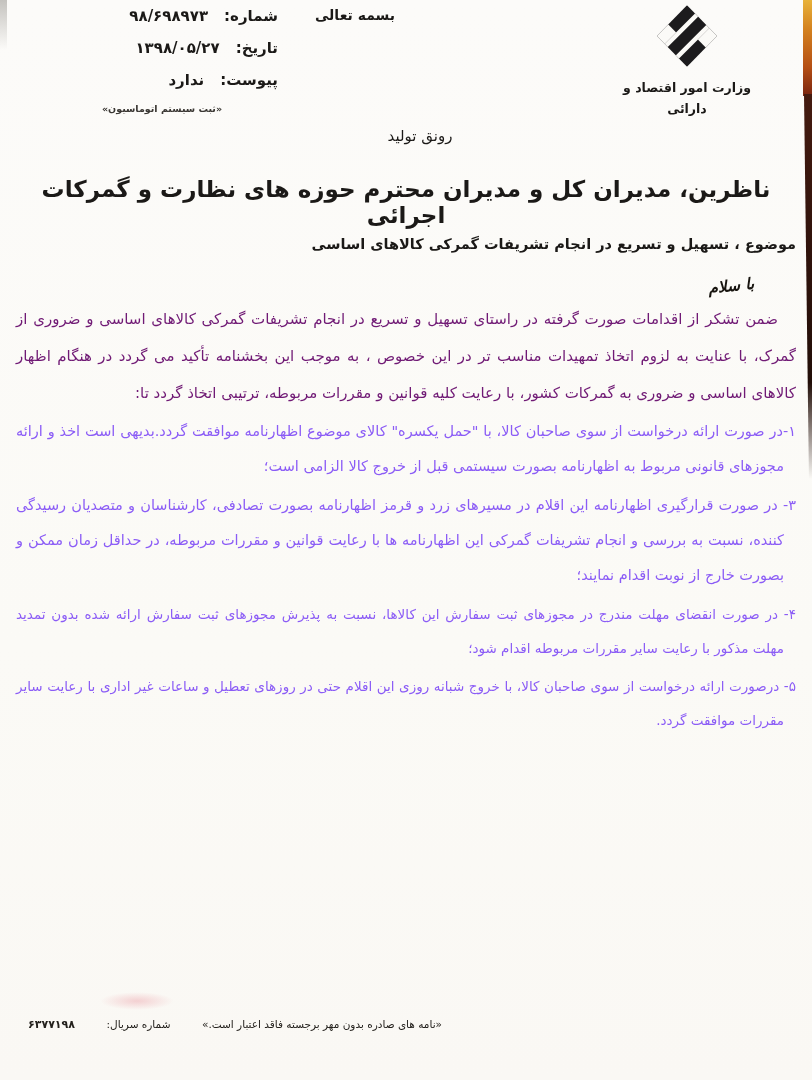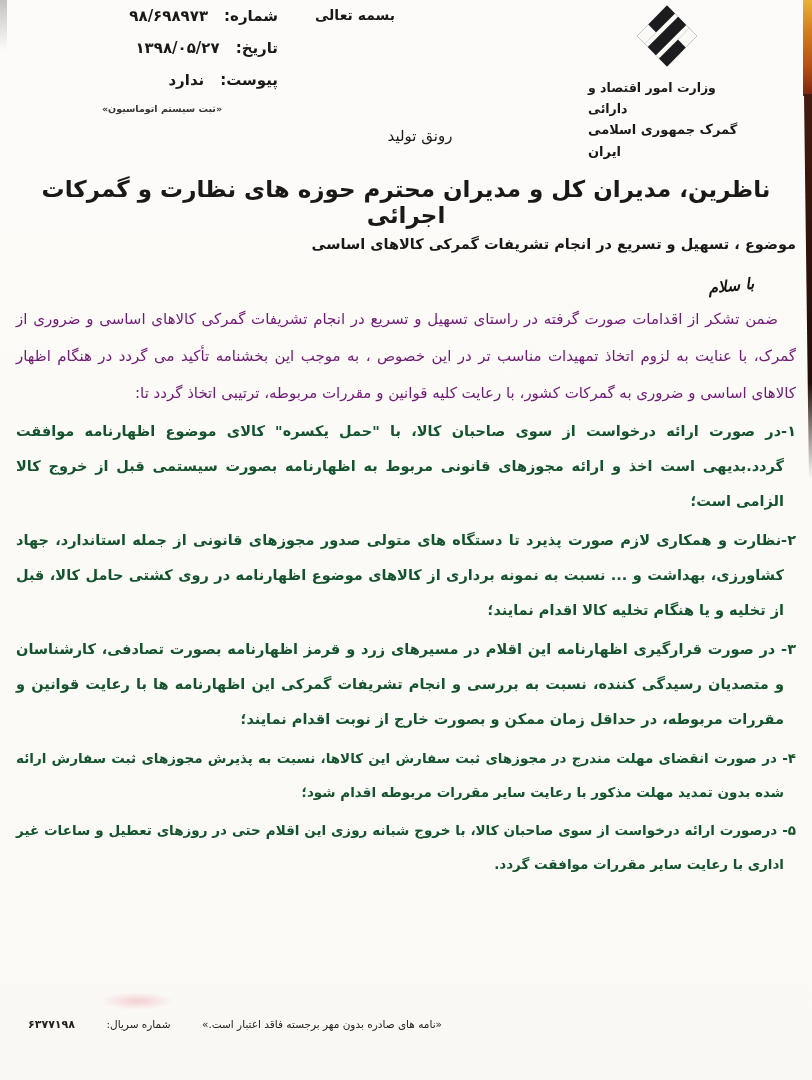--- a/index.html
+++ b/index.html
@@ -28,41 +28,41 @@
   
   .meta { position:absolute; top:7px; right:534px; width:232px; }
   .meta-row { display:flex; gap:16px; align-items:baseline; margin-bottom:14px;
     font-size:15px; font-weight:bold; letter-spacing:.3px; }
   .meta-row .lbl { white-space:nowrap; }
   .auto-note { margin-top:5px; text-align:center; font-size:9.5px; font-weight:bold; color:#3a3733; }
 
   .bismillah { position:absolute; top:7px; left:278px; width:154px; text-align:center;
     font-size:14px; font-weight:bold; }
 
-  .org-block { position:absolute; top:4px; left:588px; width:158px; text-align:left; }
+  .org-block { position:absolute; top:4px; left:608px; width:158px; text-align:center; }
   .org-block svg { display:block; margin:0 auto 9px auto; }
   .org-line1 { font-size:12.5px; font-weight:bold; line-height:21px; }
   .org-line2 { font-size:13px;  font-weight:bold; line-height:22px; }
 
   .slogan { position:absolute; top:127px; left:345px; width:150px; text-align:center;
     font-size:15px; font-weight:normal; }
 
   .addressee { position:absolute; top:176px; right:16px; left:16px;
     font-size:23px; font-weight:bold; text-align:center; letter-spacing:.2px; }
   .subject { position:absolute; top:236px; right:16px; left:16px;
     font-size:14.5px; font-weight:bold; text-align:right; }
   .salutation { position:absolute; top:277px; right:58px;
     font-size:15.5px; font-weight:bold; font-style:italic;
     transform:rotate(-6deg); letter-spacing:1px; color:#17140f; }
 
   .body-block { position:absolute; top:301px; right:16px; left:16px; }
   .intro { font-size:15px; line-height:37px; text-align:justify; text-indent:18px;
     margin-bottom:2px; color:#701a75; }
-  .item { font-size:14.5px; font-weight:bold; line-height:35px; text-align:justify;
-    padding-right:12px; text-indent:-12px; margin-bottom:4px; color:#14532d; }
+  .item { font-size:14.5px; font-weight:normal; line-height:35px; text-align:justify;
+    padding-right:12px; text-indent:-12px; margin-bottom:4px; color:#8b5cf6; }
   .item.small { font-size:13.5px; line-height:34px; }
 
   .footer { position:absolute; top:1018px; left:28px; width:414px;
     display:flex; justify-content:space-between; align-items:baseline;
     font-size:10.5px; color:#23201c; }
   .serial-value { font-weight:bold; font-size:11px; letter-spacing:1px; }
 </style>
 </head>
 <body>
 
@@ -102,33 +102,31 @@
         <rect x="0" y="0" width="100" height="100" fill="#1c1b1d"></rect>
         <g transform="rotate(-45 50 50)">
           <rect x="-30" y="34" width="160" height="7" fill="#fbfaf7"></rect>
           <rect x="-30" y="59" width="160" height="7" fill="#fbfaf7"></rect>
           <rect x="6" y="8" width="36" height="26" fill="#fbfaf7"></rect>
           <rect x="58" y="66" width="36" height="26" fill="#fbfaf7"></rect>
         </g>
       </g>
     </svg>
     <div class="org-line1">وزارت امور اقتصاد و دارائی</div>
-    <div class="org-line2">گمرک جمهوری اسلامی ایران</div>
   </div>
 
   <div class="slogan">رونق تولید</div>
 
   <div class="addressee">ناظرین، مدیران کل و مدیران محترم حوزه های نظارت و گمرکات اجرائی</div>
   <div class="subject">موضوع ، تسهیل و تسریع در انجام تشریفات گمرکی کالاهای اساسی</div>
   <div class="salutation">با سلام</div>
 
   <div class="body-block">
     <p class="intro">ضمن تشکر از اقدامات صورت گرفته در راستای تسهیل و تسریع در انجام تشریفات گمرکی کالاهای اساسی و ضروری از گمرک، با عنایت به لزوم اتخاذ تمهیدات مناسب تر در این خصوص ، به موجب این بخشنامه تأکید می گردد در هنگام اظهار کالاهای اساسی و ضروری به گمرکات کشور، با رعایت کلیه قوانین و مقررات مربوطه، ترتیبی اتخاذ گردد تا:</p>
     <p class="item">۱-در صورت ارائه درخواست از سوی صاحبان کالا، با "حمل یکسره" کالای موضوع اظهارنامه موافقت گردد.بدیهی است اخذ و ارائه مجوزهای قانونی مربوط به اظهارنامه بصورت سیستمی قبل از خروج کالا الزامی است؛</p>
-    <p class="item">۲-نظارت و همکاری لازم صورت پذیرد تا دستگاه های متولی صدور مجوزهای قانونی از جمله استاندارد، جهاد کشاورزی، بهداشت و ... نسبت به نمونه برداری از کالاهای موضوع اظهارنامه در روی کشتی حامل کالا، قبل از تخلیه و یا هنگام تخلیه کالا اقدام نمایند؛</p>
     <p class="item">۳- در صورت قرارگیری اظهارنامه این اقلام در مسیرهای زرد و قرمز اظهارنامه بصورت تصادفی، کارشناسان و متصدیان رسیدگی کننده، نسبت به بررسی و انجام تشریفات گمرکی این اظهارنامه ها با رعایت قوانین و مقررات مربوطه، در حداقل زمان ممکن و بصورت خارج از نوبت اقدام نمایند؛</p>
     <p class="item small">۴- در صورت انقضای مهلت مندرج در مجوزهای ثبت سفارش این کالاها، نسبت به پذیرش مجوزهای ثبت سفارش ارائه شده بدون تمدید مهلت مذکور با رعایت سایر مقررات مربوطه اقدام شود؛</p>
     <p class="item small">۵- درصورت ارائه درخواست از سوی صاحبان کالا، با خروج شبانه روزی این اقلام حتی در روزهای تعطیل و ساعات غیر اداری با رعایت سایر مقررات موافقت گردد.</p>
   </div>
 
   <div class="footer">
     <span class="note">«نامه های صادره بدون مهر برجسته فاقد اعتبار است.»</span>
     <span class="serial-label">شماره سریال:</span>
     <span class="serial-value">۶۳۷۷۱۹۸</span>
   </div>

